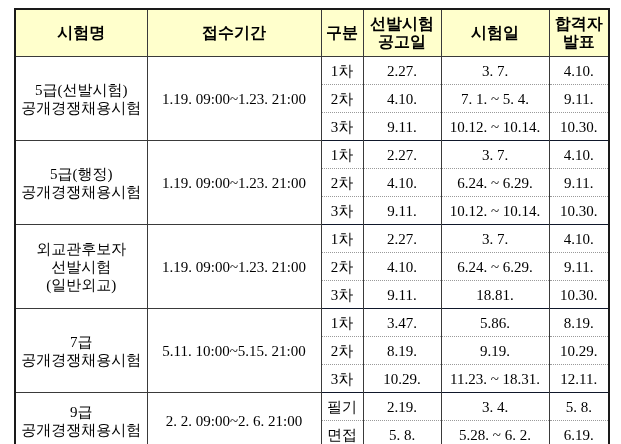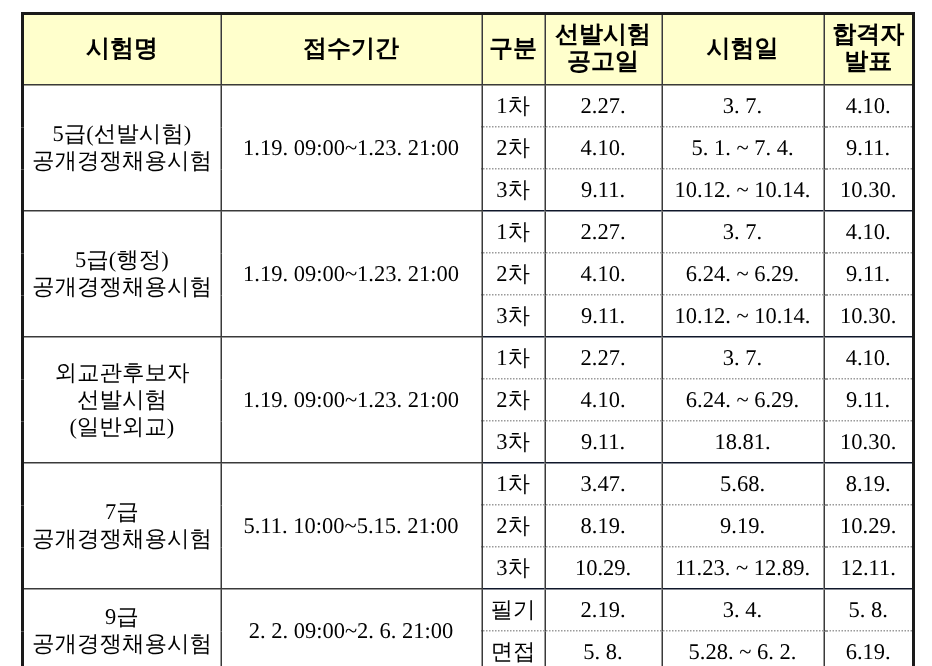--- a/index.html
+++ b/index.html
@@ -89,21 +89,21 @@
 공개경쟁채용시험</td>
       <td class="period" rowspan="3">1.19.  09:00~1.23.  21:00</td>
       <td>1차</td>
       <td>2.27.</td>
       <td>3. 7.</td>
       <td>4.10.</td>
     </tr>
     <tr>
       <td>2차</td>
       <td>4.10.</td>
-      <td>5. 1. ~ 7. 4.</td>
+      <td>7. 1. ~ 5. 4.</td>
       <td>9.11.</td>
     </tr>
     <tr>
       <td>3차</td>
       <td>9.11.</td>
       <td>10.12. ~ 10.14.</td>
       <td>10.30.</td>
     </tr>
 
     <tr class="gstart">
@@ -150,33 +150,33 @@
       <td>18.81.</td>
       <td>10.30.</td>
     </tr>
 
     <tr class="gstart">
       <td class="name" rowspan="3">7급
 공개경쟁채용시험</td>
       <td class="period" rowspan="3">5.11.  10:00~5.15.  21:00</td>
       <td>1차</td>
       <td>3.47.</td>
-      <td>5.68.</td>
+      <td>5.86.</td>
       <td>8.19.</td>
     </tr>
     <tr>
       <td>2차</td>
       <td>8.19.</td>
       <td>9.19.</td>
       <td>10.29.</td>
     </tr>
     <tr>
       <td>3차</td>
       <td>10.29.</td>
-      <td>11.23. ~ 12.89.</td>
+      <td>11.23. ~ 18.31.</td>
       <td>12.11.</td>
     </tr>
 
     <tr class="gstart">
       <td class="name" rowspan="2">9급
 공개경쟁채용시험</td>
       <td class="period" rowspan="2">2. 2.  09:00~2. 6.  21:00</td>
       <td>필기</td>
       <td>2.19.</td>
       <td>3. 4.</td>

